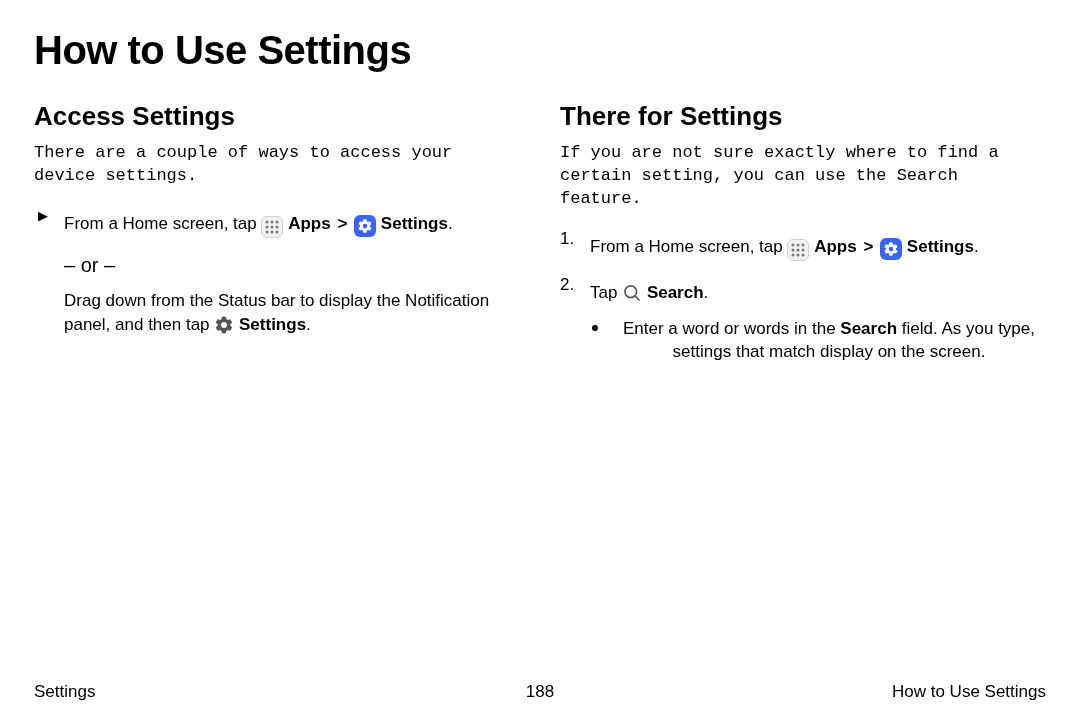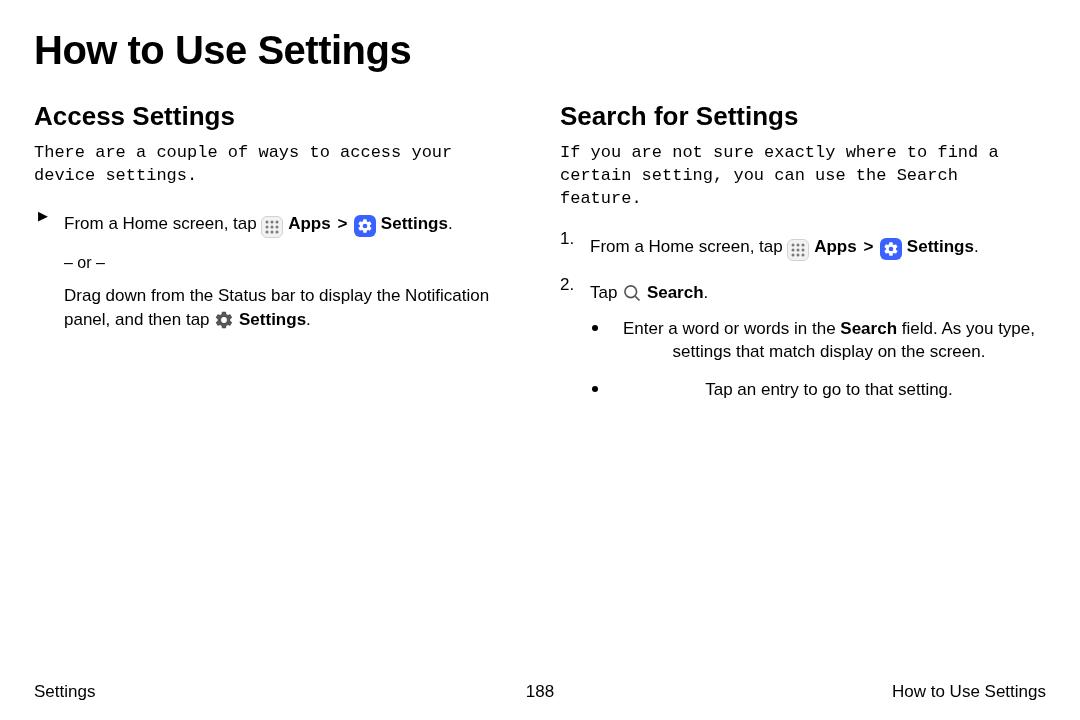--- a/index.html
+++ b/index.html
@@ -45,21 +45,21 @@
   }
   .step-marker {
     width: 30px;
     flex: 0 0 30px;
     font-size: 17px;
   }
   .step-marker.triangle { font-size: 13px; padding-top: 3px; padding-left: 4px; }
   .step-content { flex: 1 1 auto; margin-top: 8px; }
   .or-line {
     margin: 16px 0 12px 30px;
-    font-size: 16px;
+    font-size: 20px;
   }
   .drag-line {
     margin-left: 30px;
     font-size: 17px;
     line-height: 1.4;
   }
   ul.bullets {
     list-style: none;
     margin-left: 30px;
     margin-top: 6px;
@@ -179,21 +179,21 @@
       <span class="icon icon-gear-gray">
         <svg viewBox="0 0 24 24">
             <path fill="#555" d="M19.4 13a7.5 7.5 0 0 0 .06-1 7.5 7.5 0 0 0-.06-1l2.1-1.6a.5.5 0 0 0 .12-.64l-2-3.46a.5.5 0 0 0-.6-.22l-2.48 1a7.3 7.3 0 0 0-1.74-1l-.38-2.64A.5.5 0 0 0 13.92 2h-4a.5.5 0 0 0-.5.42L9.04 5.06a7.3 7.3 0 0 0-1.74 1l-2.48-1a.5.5 0 0 0-.6.22l-2 3.46a.5.5 0 0 0 .12.64L4.44 11a7.5 7.5 0 0 0 0 2l-2.1 1.6a.5.5 0 0 0-.12.64l2 3.46a.5.5 0 0 0 .6.22l2.48-1a7.3 7.3 0 0 0 1.74 1l.38 2.64a.5.5 0 0 0 .5.42h4a.5.5 0 0 0 .5-.42l.38-2.64a7.3 7.3 0 0 0 1.74-1l2.48 1a.5.5 0 0 0 .6-.22l2-3.46a.5.5 0 0 0-.12-.64ZM12 15.5A3.5 3.5 0 1 1 15.5 12 3.5 3.5 0 0 1 12 15.5Z"></path>
           </svg>
       </span>
       <span class="bold">Settings</span><span>.</span>
     </p>
   </div>
 
   <div class="col">
-    <h2 class="section-title">Search for Settings</h2>
+    <h2 class="section-title">There for Settings</h2>
     <p class="intro">If you are not sure exactly where to find a certain setting, you can use the Search feature.</p>
 
     <div class="step-block">
       <span class="step-marker">1.</span>
       <span class="step-content">
         <span>From a Home screen, tap </span>
         <span class="icon icon-apps">
           <svg viewBox="0 0 14 14">
             <circle cx="2" cy="2" r="1.5"></circle>
               <circle cx="7" cy="2" r="1.5"></circle>
@@ -228,21 +228,20 @@
           </svg>
         </span>
         <span class="bold">Search</span><span>.</span>
       </span>
     </div>
 
     <ul class="bullets">
       <li>
         <span>Enter a word or words in the </span><span class="bold">Search</span><span> field. As you type, settings that match display on the screen.</span>
       </li>
-      <li>Tap an entry to go to that setting.</li>
     </ul>
   </div>
 </div>
 
 <div class="footer">
   <span>Settings</span>
   <span class="center">188</span>
   <span>How to Use Settings</span>
 </div>
 

